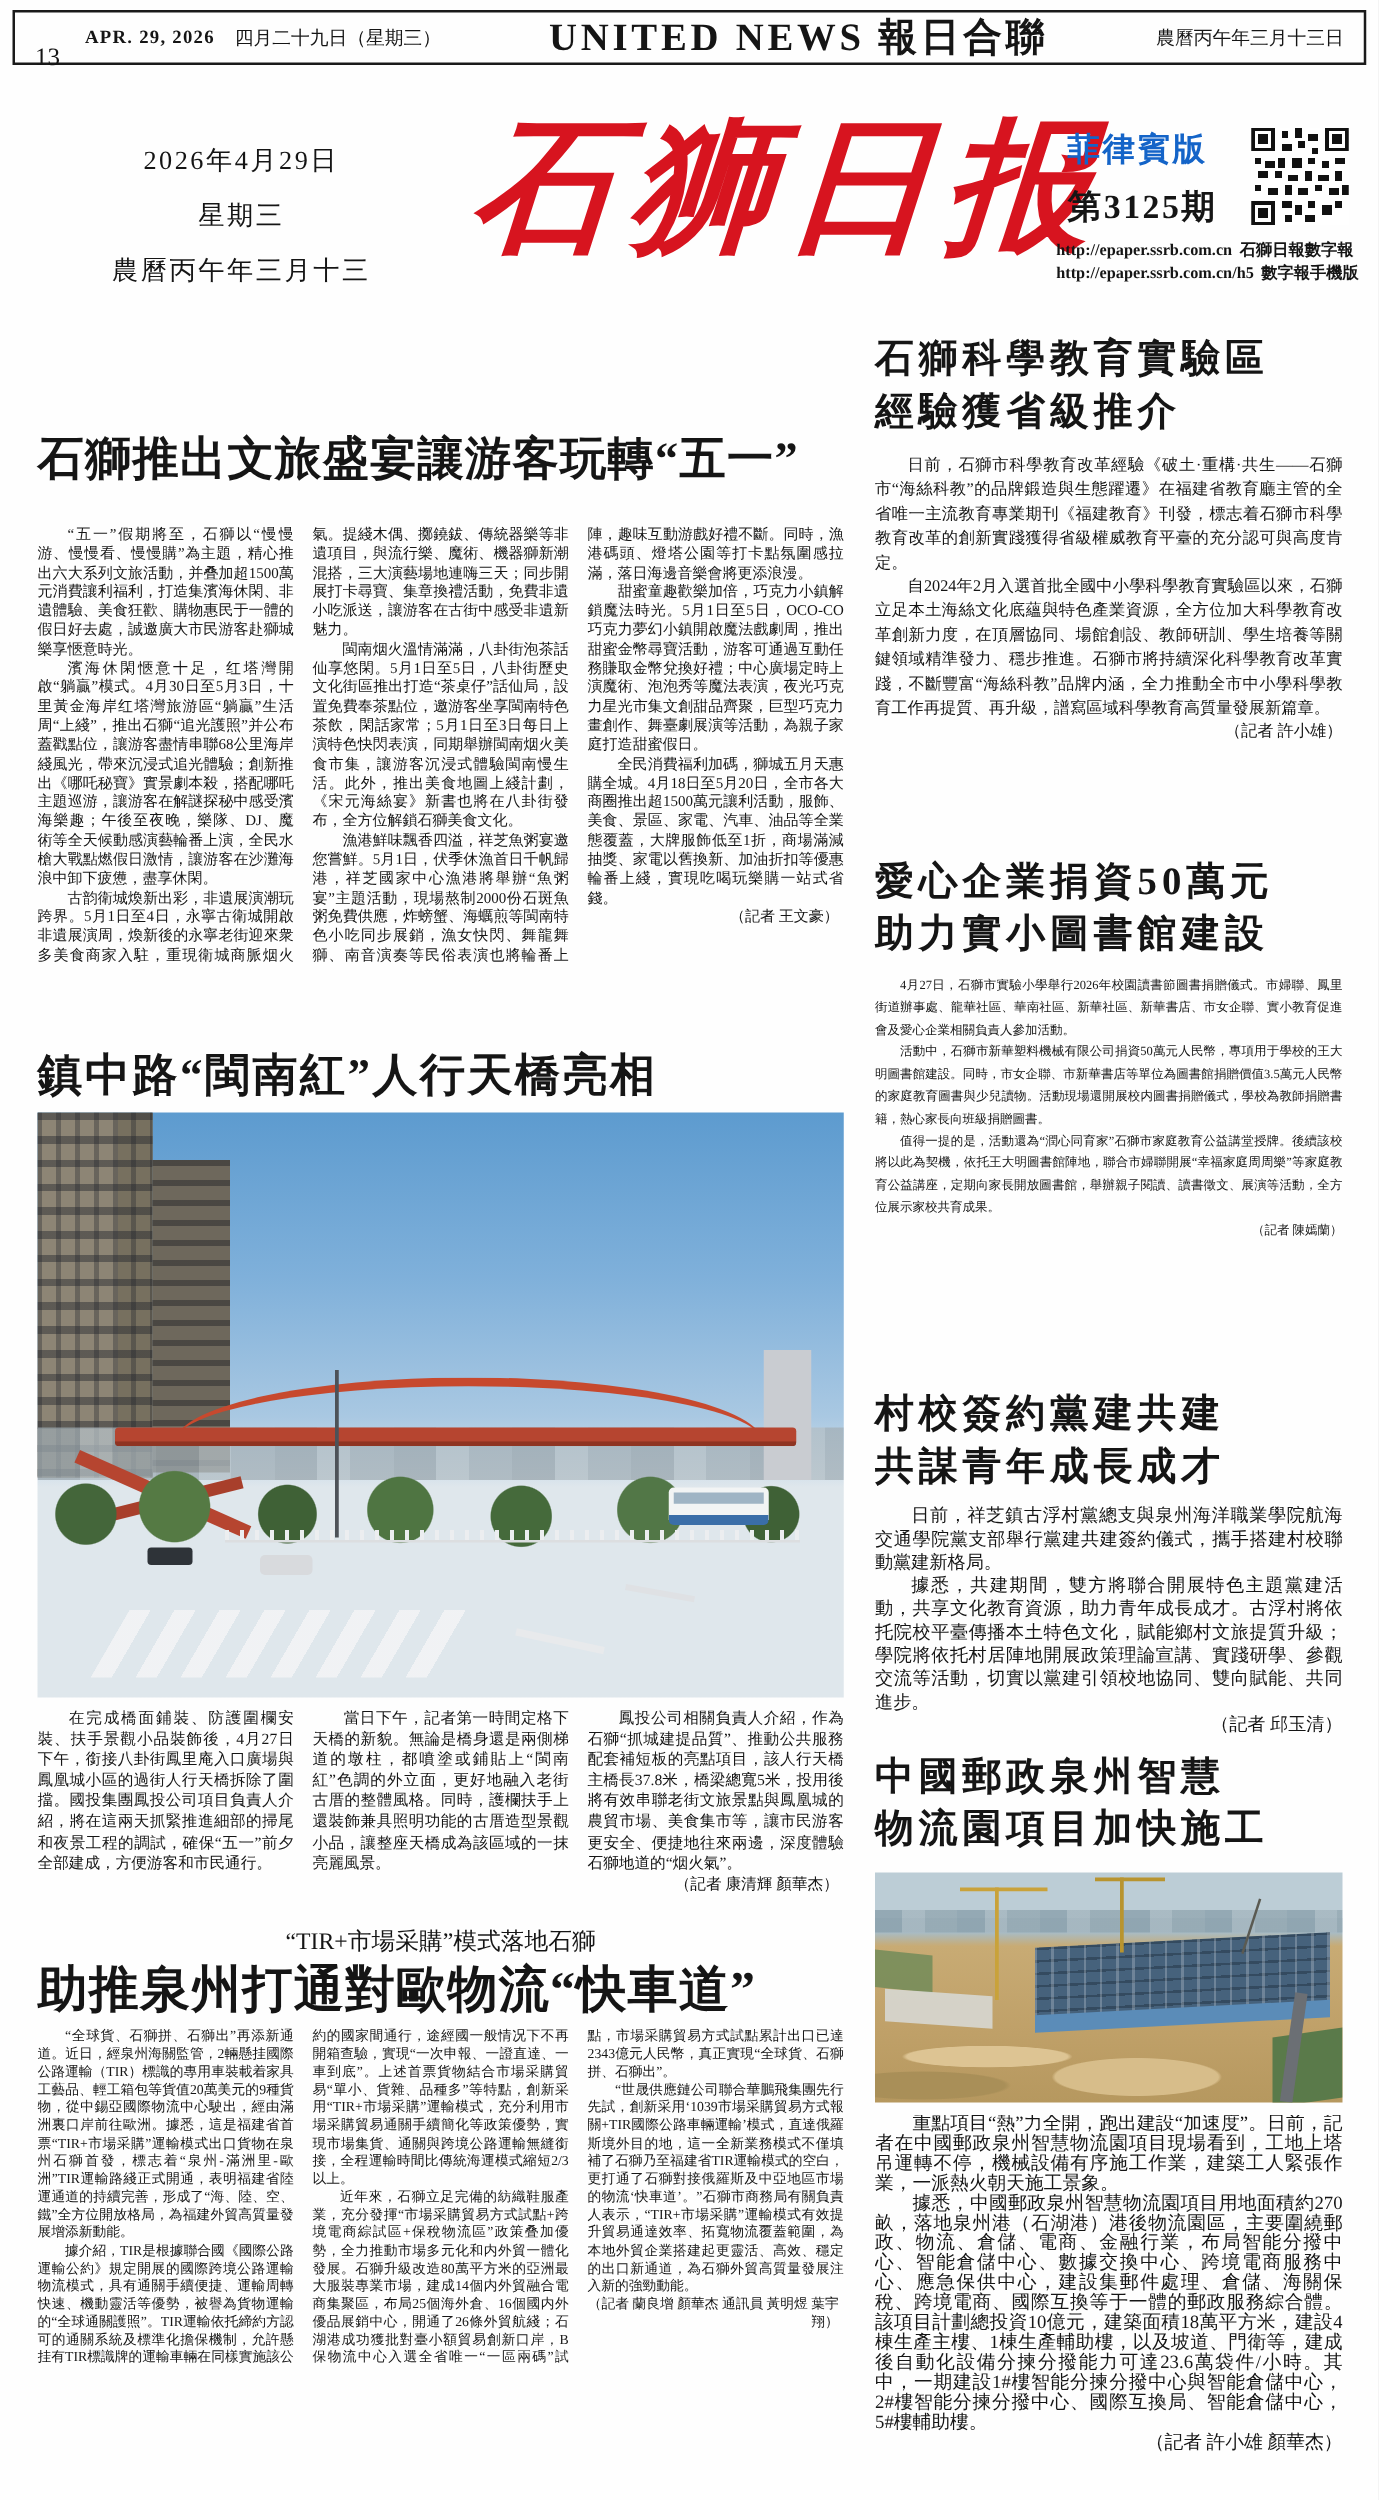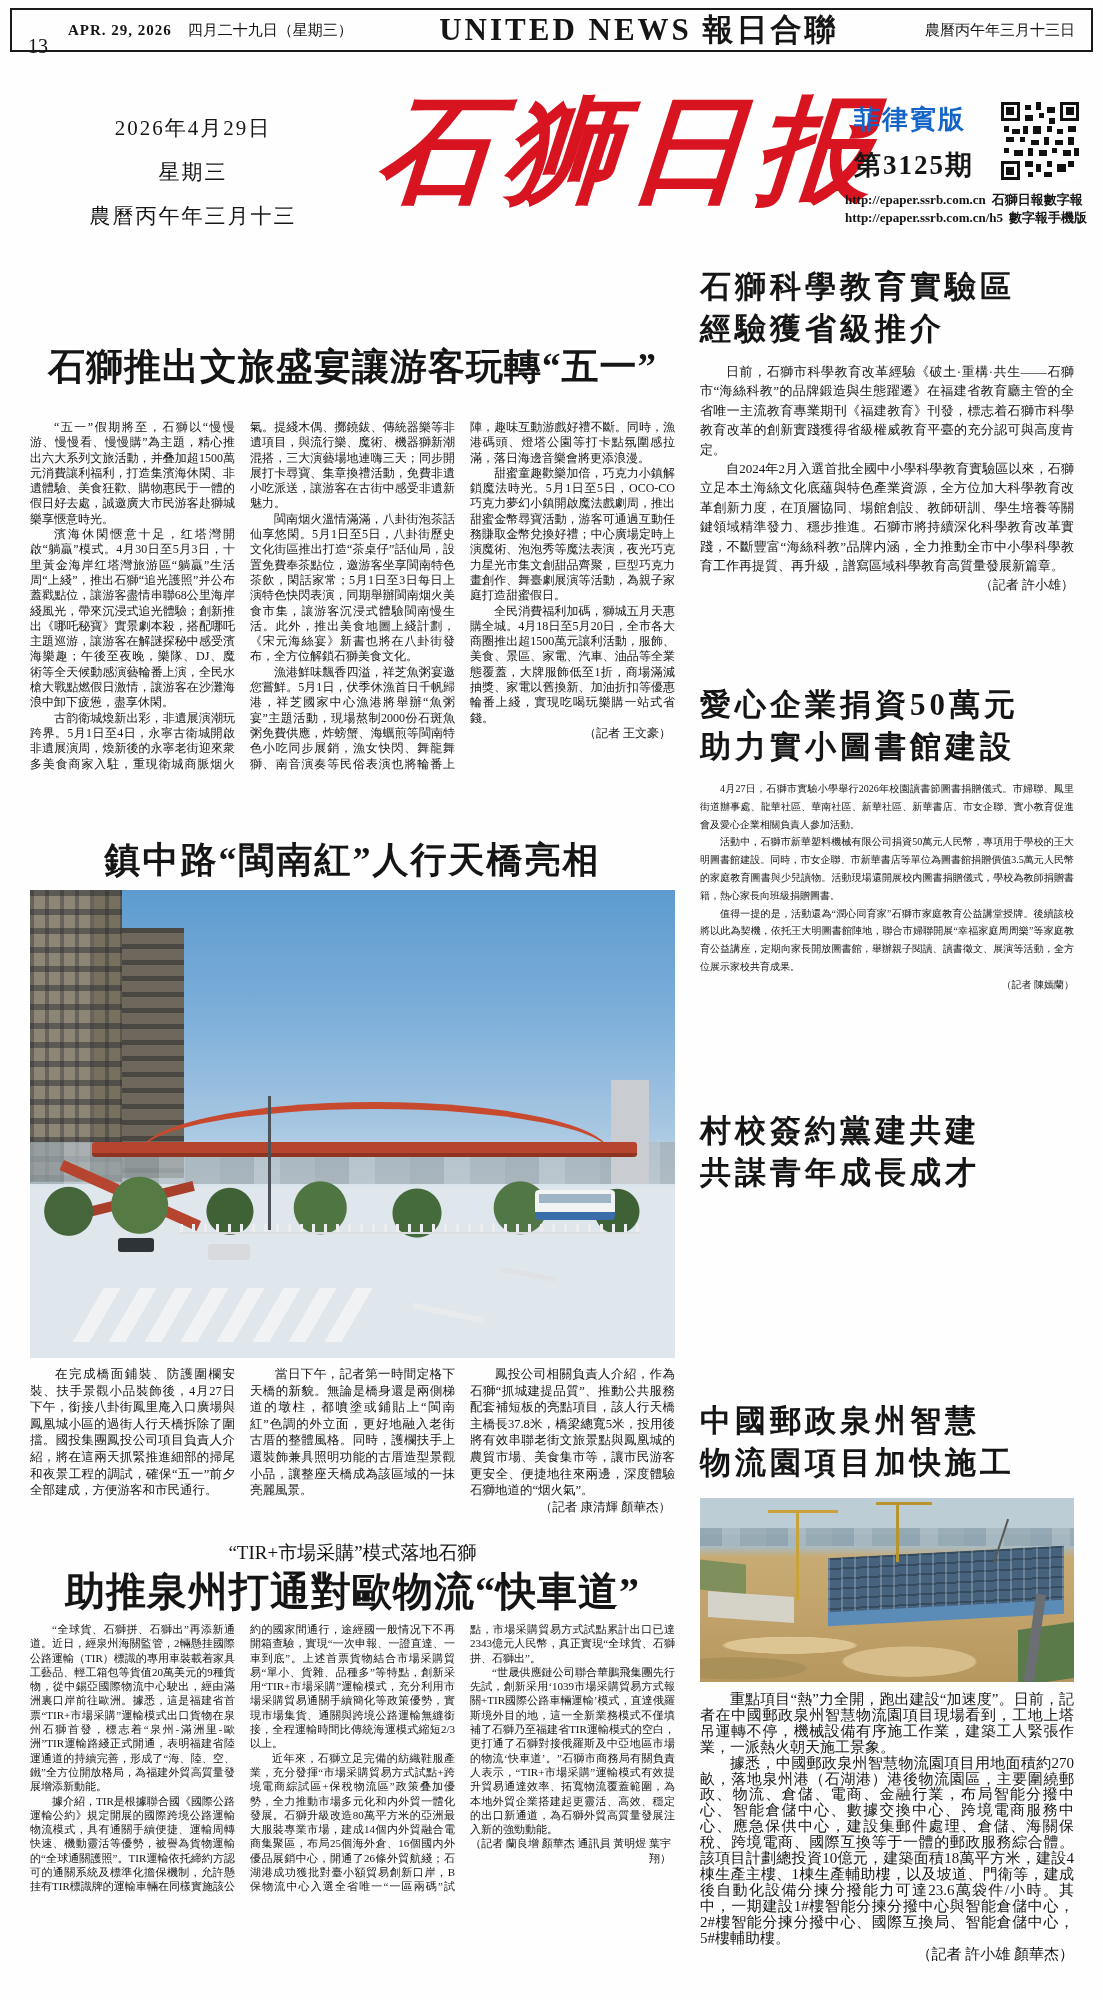--- a/index.html
+++ b/index.html
@@ -27,21 +27,21 @@
   .mh-right { position:absolute; right:-6px; top:22px; width:240px; }
   .mh-ed-row { display:flex; justify-content:flex-end; gap:27px; }
   .mh-ed-label { font-size:26px; font-weight:bold; color:#1464c8; font-family:"Liberation Sans",sans-serif; letter-spacing:2px; }
   .mh-issue { font-size:27px; font-weight:bold; margin-top:10px; letter-spacing:2px; }
   .mh-qr { width:78px; height:78px; flex:0 0 78px; }
   .mh-urls { margin-top:8px; font-size:13px; font-weight:bold; line-height:18px;
              white-space:nowrap; text-align:center; }
   .mh-urls span { margin-left:6px; }
 
   
-  .headline { text-align:center; font-weight:bold; }
+  .headline { font-weight:bold; }
   .body-cols { column-gap:15px; text-align:justify; overflow:hidden; }
   .body-cols p, .body-plain p { text-indent:2em; margin:0; }
   .body-cols p:last-child { text-align:right; text-indent:0; padding-right:4px; }
   .sub-head { font-weight:bold; white-space:pre-line; letter-spacing:4px; }
   .body-plain { text-align:justify; overflow:hidden; }
   .body-plain p:last-child { text-align:right; text-indent:0; }
 
   #main-headline { left:30px; top:342px; width:645px; font-size:37px; letter-spacing:1px; }
   #main-body  { left:30px; top:420px; width:645px; height:392px; column-count:3;
                 font-size:12px; line-height:15.3px; }
@@ -288,20 +288,25 @@
 助力實小圖書館建設</h2>
   <div id="don-body" class="abs body-plain">
       <p>4月27日，石獅市實驗小學舉行2026年校園讀書節圖書捐贈儀式。市婦聯、鳳里街道辦事處、龍華社區、華南社區、新華社區、新華書店、市女企聯、實小教育促進會及愛心企業相關負責人參加活動。</p>
       <p>活動中，石獅市新華塑料機械有限公司捐資50萬元人民幣，專項用于學校的王大明圖書館建設。同時，市女企聯、市新華書店等單位為圖書館捐贈價值3.5萬元人民幣的家庭教育圖書與少兒讀物。活動現場還開展校内圖書捐贈儀式，學校為教師捐贈書籍，熱心家長向班級捐贈圖書。</p>
       <p>值得一提的是，活動還為“潤心同育家”石獅市家庭教育公益講堂授牌。後續該校將以此為契機，依托王大明圖書館陣地，聯合市婦聯開展“幸福家庭周周樂”等家庭教育公益講座，定期向家長開放圖書館，舉辦親子閱讀、讀書徵文、展演等活動，全方位展示家校共育成果。</p>
       <p>（記者 陳嫣蘭）</p>
     </div>
 
   <h2 id="party-head" class="abs rh sub-head">村校簽約黨建共建
 共謀青年成長成才</h2>
+  <div id="party-body" class="abs body-plain">
+      <p>日前，祥芝鎮古浮村黨總支與泉州海洋職業學院航海交通學院黨支部舉行黨建共建簽約儀式，攜手搭建村校聯動黨建新格局。</p>
+      <p>據悉，共建期間，雙方將聯合開展特色主題黨建活動，共享文化教育資源，助力青年成長成才。古浮村將依托院校平臺傳播本土特色文化，賦能鄉村文旅提質升級；學院將依托村居陣地開展政策理論宣講、實踐研學、參觀交流等活動，切實以黨建引領校地協同、雙向賦能、共同進步。</p>
+      <p>（記者 邱玉清）</p>
+    </div>
 
   <h2 id="logi-head" class="abs rh sub-head">中國郵政泉州智慧
 物流園項目加快施工</h2>
   <div id="logi-photo" class="abs">
     <div class="cs-skyline"></div>
     <div class="cs-green2"></div>
     <div class="cs-frame"></div>
     <div class="cs-panel"></div>
     <div class="cs-crane1"></div>
     <div class="cs-crane2"></div>

